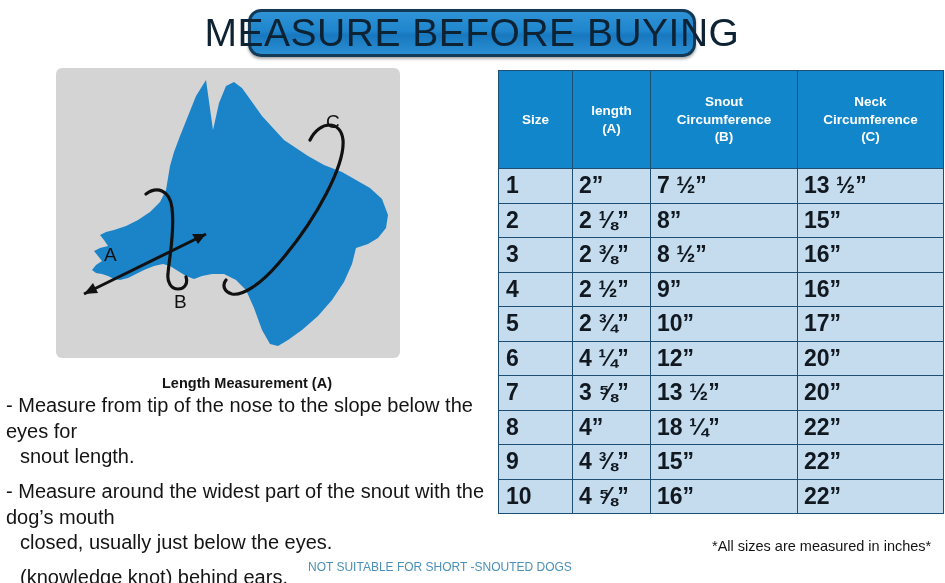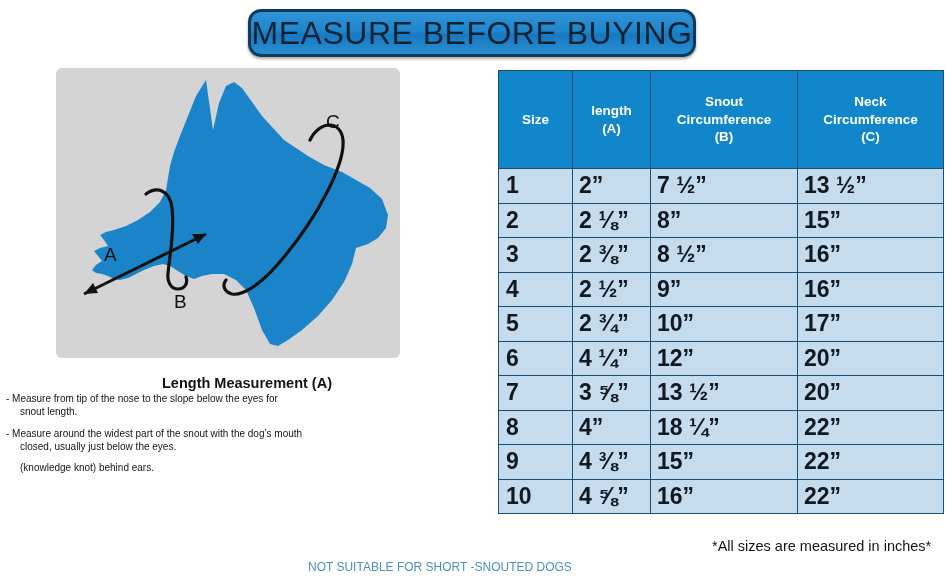--- a/index.html
+++ b/index.html
@@ -25,21 +25,21 @@
     border: 3px solid #123a56;
     border-radius: 13px;
     background: linear-gradient(180deg, #2f93d6 0%, #1f86cd 45%, #1878bf 55%, #2a8ed2 100%);
     box-shadow: 0 2px 3px rgba(0,0,0,0.35);
     display: flex;
     align-items: center;
     justify-content: center;
     box-sizing: border-box;
   }
   #title-banner .title-text {
-    font-size: 32px;
+    font-size: 39px;
     font-weight: 400;
     letter-spacing: 0.5px;
     color: #0d2233;
     font-family: "Liberation Sans", sans-serif;
     white-space: nowrap;
   }
 
   
   #illustration-panel {
     position: absolute;
@@ -65,21 +65,21 @@
   .instr-block { margin-bottom: 9px; }
   .instr-title {
     font-size: 14.5px;
     font-weight: bold;
     color: #141414;
     line-height: 1.25;
     margin-bottom: 1px;
     text-align: center;
   }
   .instr-body {
-    font-size: 10px;
+    font-size: 20px;
     color: #141414;
     line-height: 1.28;
     padding-left: 2px;
     text-indent: 0;
   }
   .instr-body .cont { display: block; padding-left: 14px; }
 
   
   #not-suitable-note {
     position: absolute;

